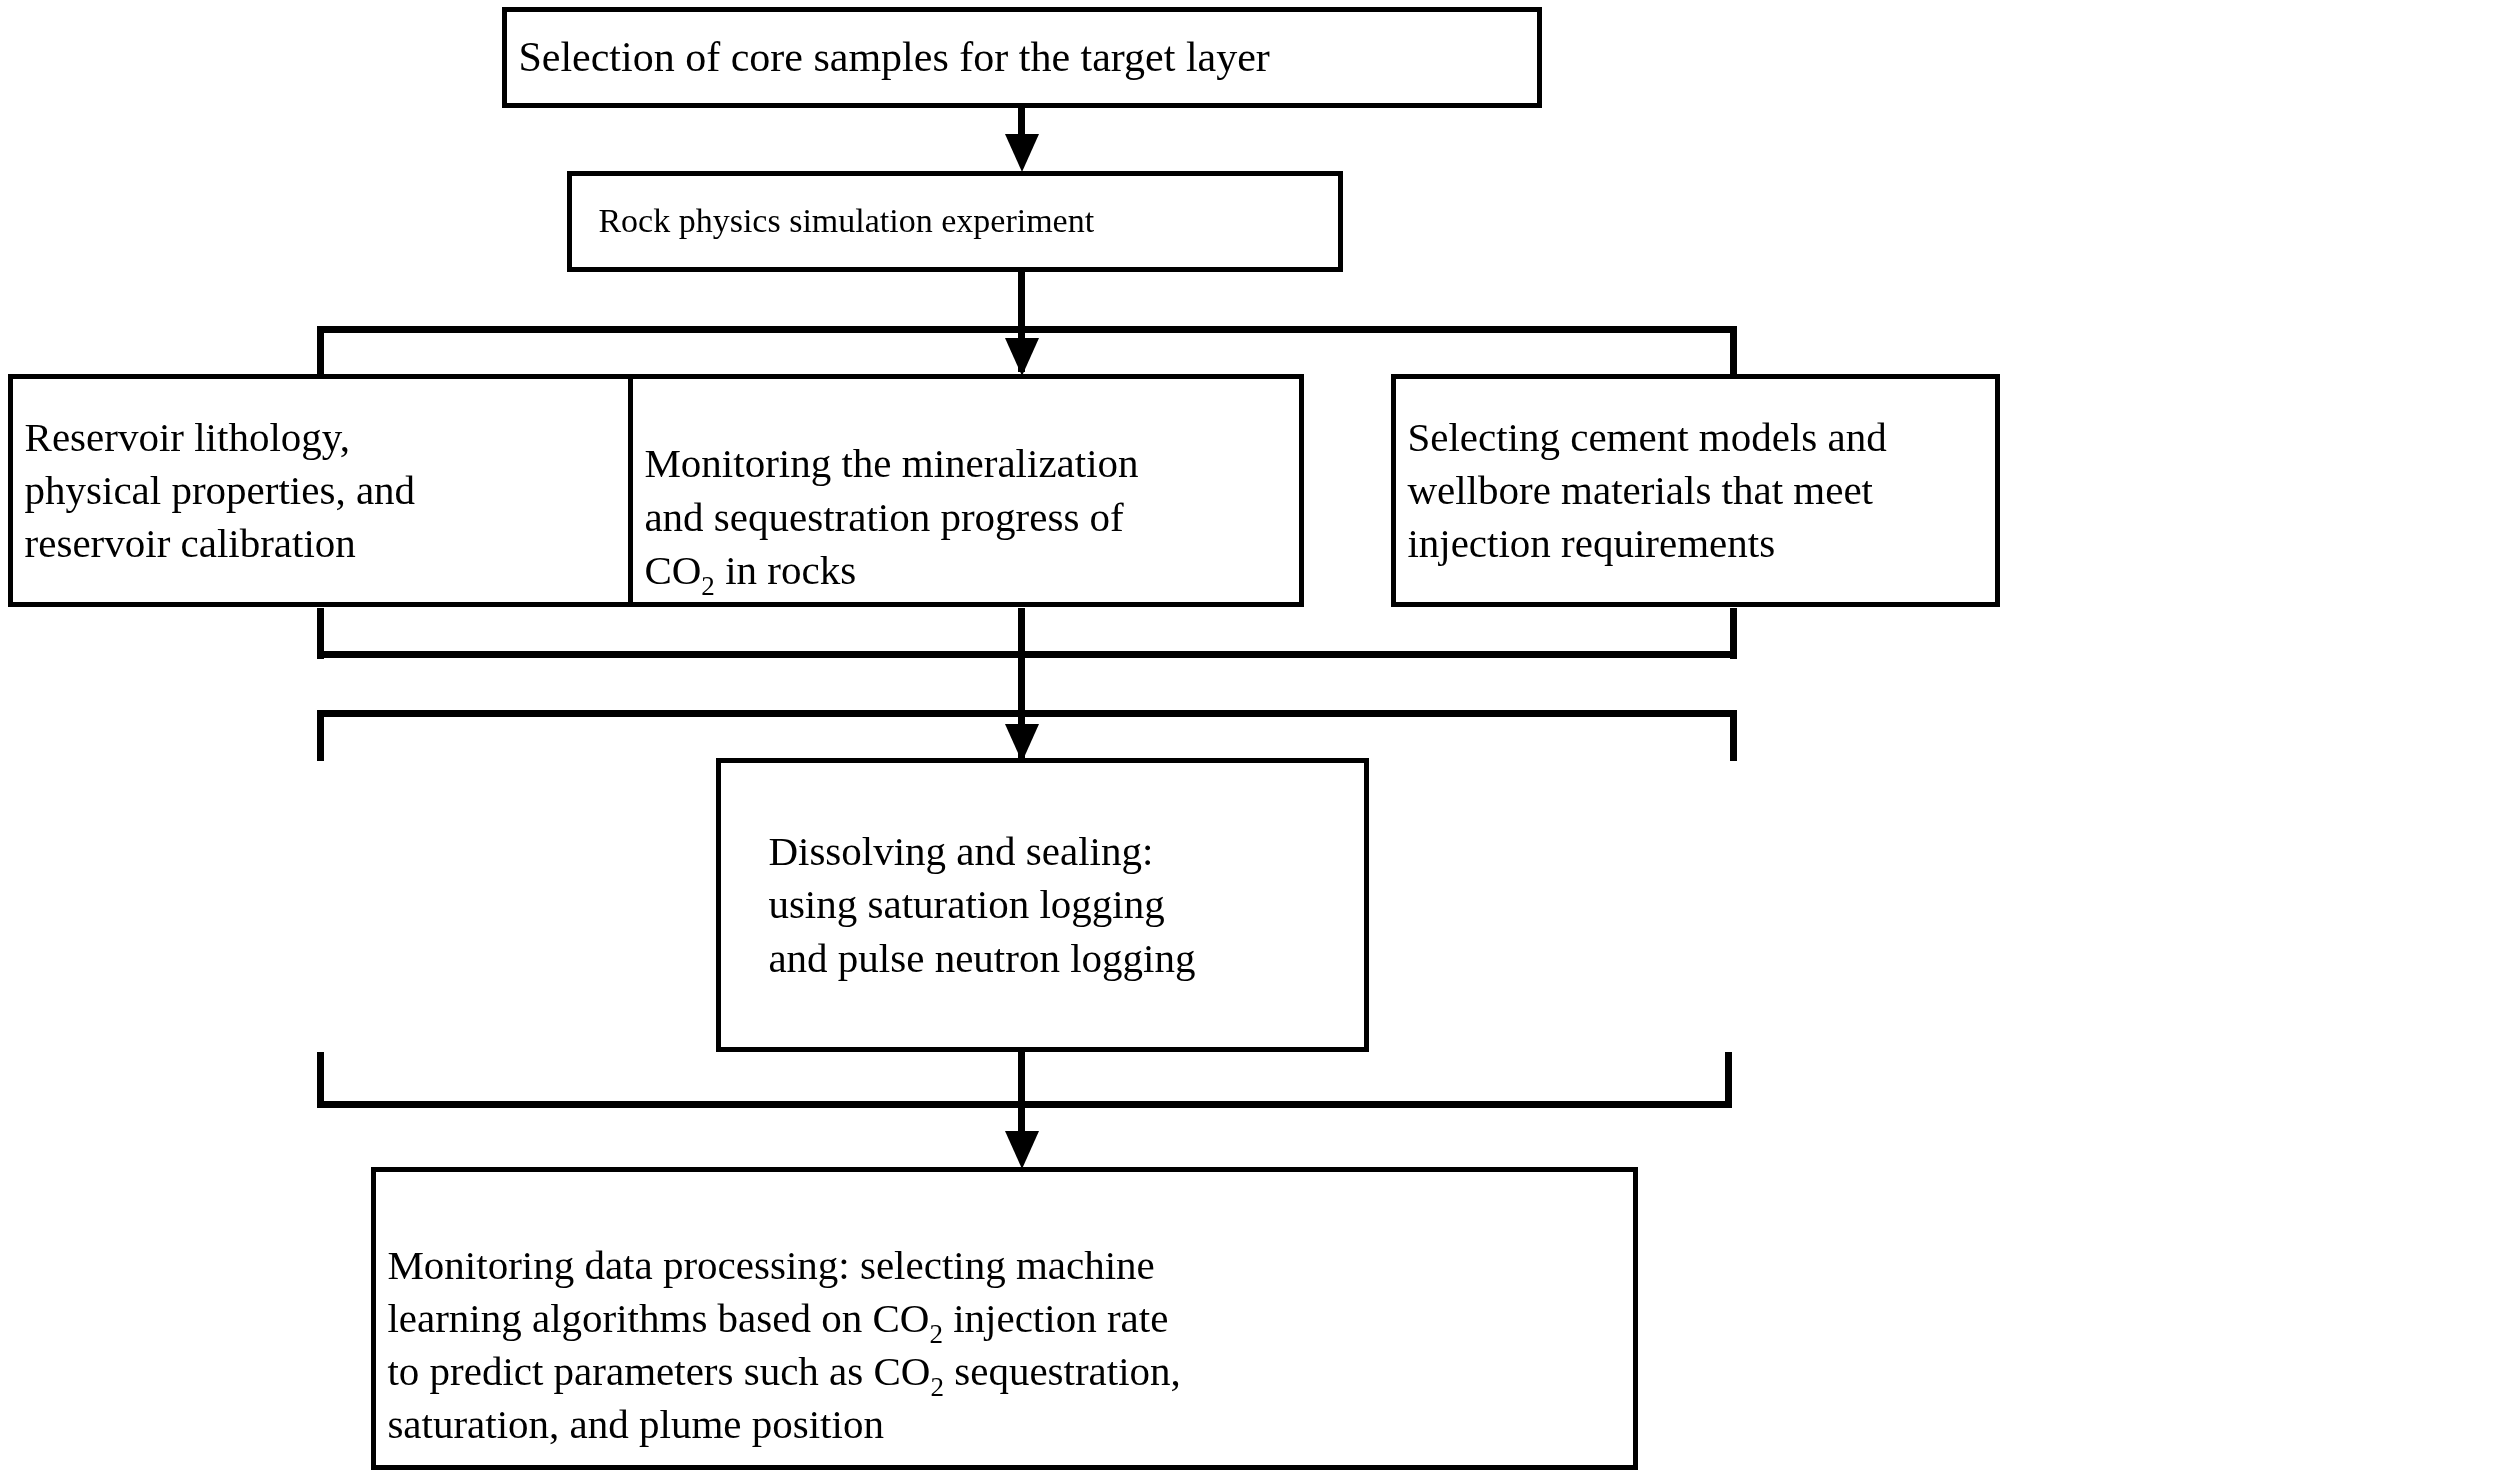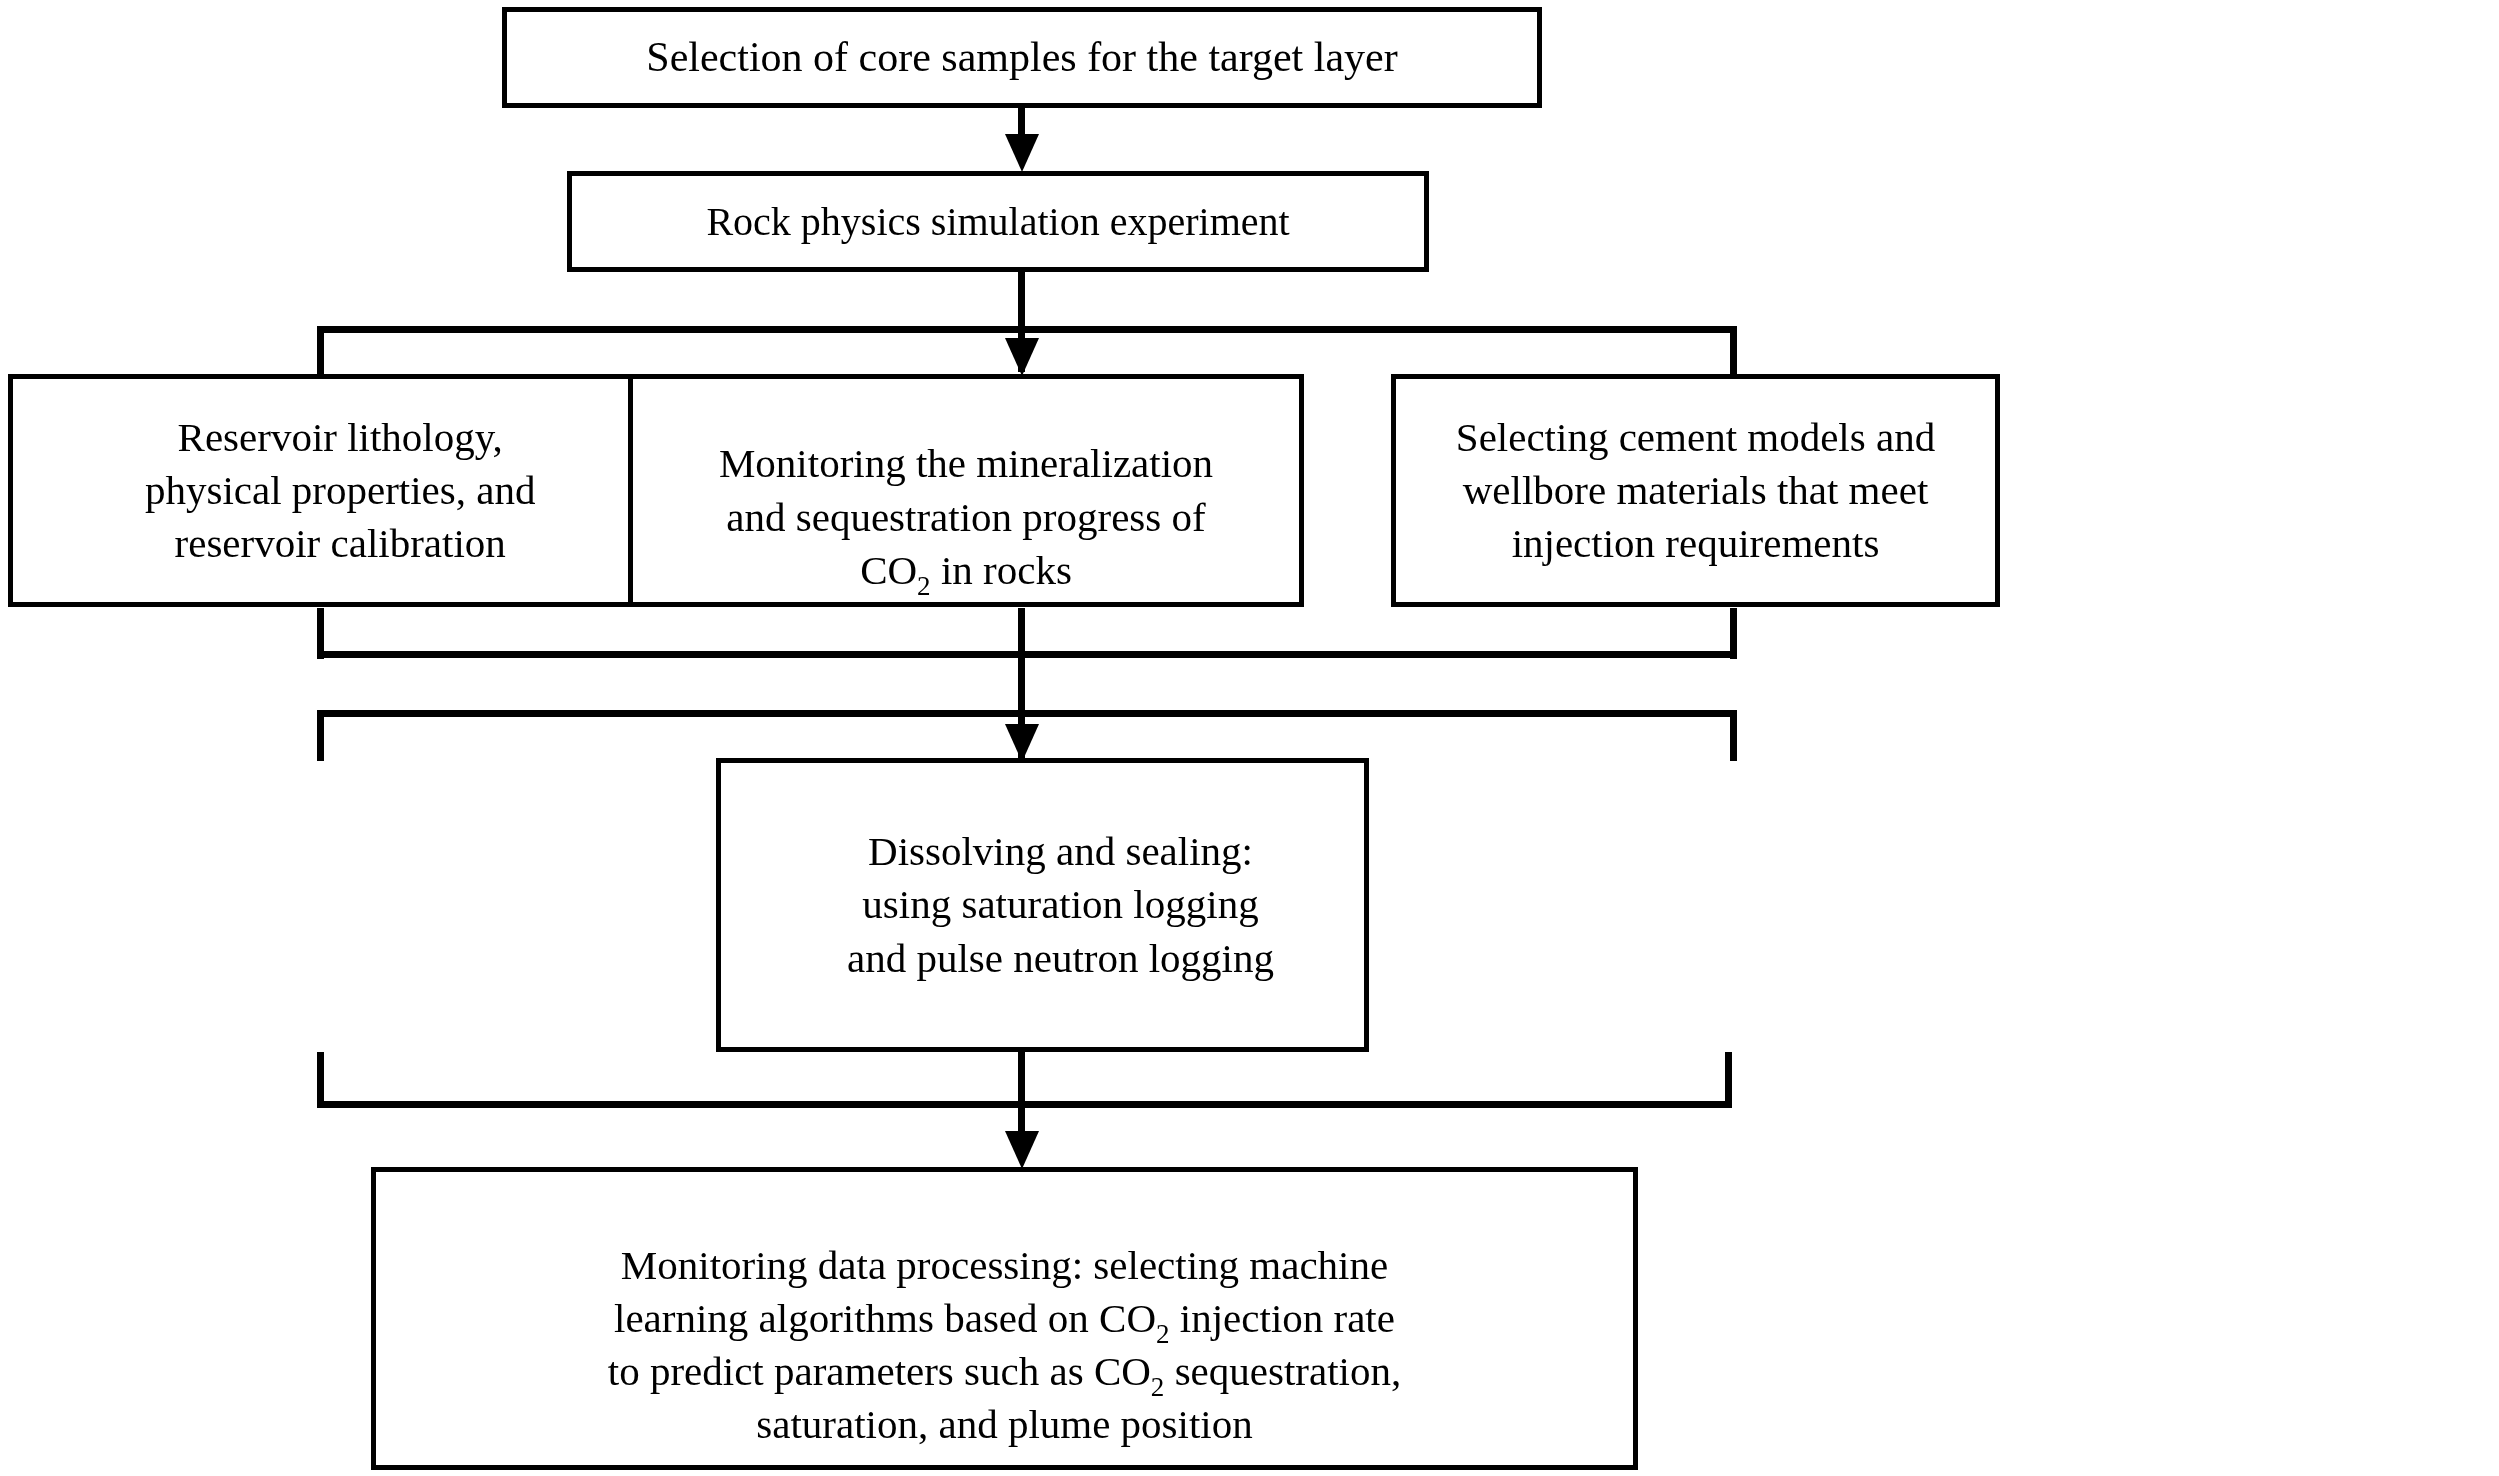--- a/index.html
+++ b/index.html
@@ -19,21 +19,20 @@
   }
   
   .node {
     position: absolute;
     box-sizing: border-box;
     border: 5.7px solid #000000;
     background: #ffffff;
     display: flex;
     align-items: center;
     justify-content: center;
-    text-align: center;
     line-height: 1.30;
     z-index: 3;
   }
   .node .txt {
     display: block;
     width: 100%;
     padding: 0 11.4px;
     box-sizing: border-box;
     white-space: pre-line;
   }
@@ -71,21 +70,21 @@
 
 <div id="canvas">
 
   <div class="node" style="left:502px; top:6.5px; width:1040px; height:101px; font-size:42px;">
     <span class="txt">Selection of core samples for the target layer</span>
   </div>
 
   <div class="vbar" style="left:1018px; top:108px; width:7.3px; height:29px;"></div>
   <div class="arrow-head" style="left:1005px; top:134px;"></div>
 
-  <div class="node" style="left:567px; top:171px; width:862px; height:101px; font-size:40px;">
+  <div class="node" style="left:567px; top:171px; width:776px; height:101px; font-size:34px;padding-left:15px;">
     <span class="txt">Rock physics simulation experiment</span>
   </div>
 
   <div class="vbar" style="left:1018px; top:272px; width:7.3px; height:100px;"></div>
   <div class="arrow-head" style="left:1005px; top:338px;"></div>
 
   <div class="hbar" style="left:317px; top:326px; width:1420px; height:7.3px;"></div>
 
   <div class="vbar" style="left:317px; top:326px; width:7.3px; height:51px;"></div>
 

